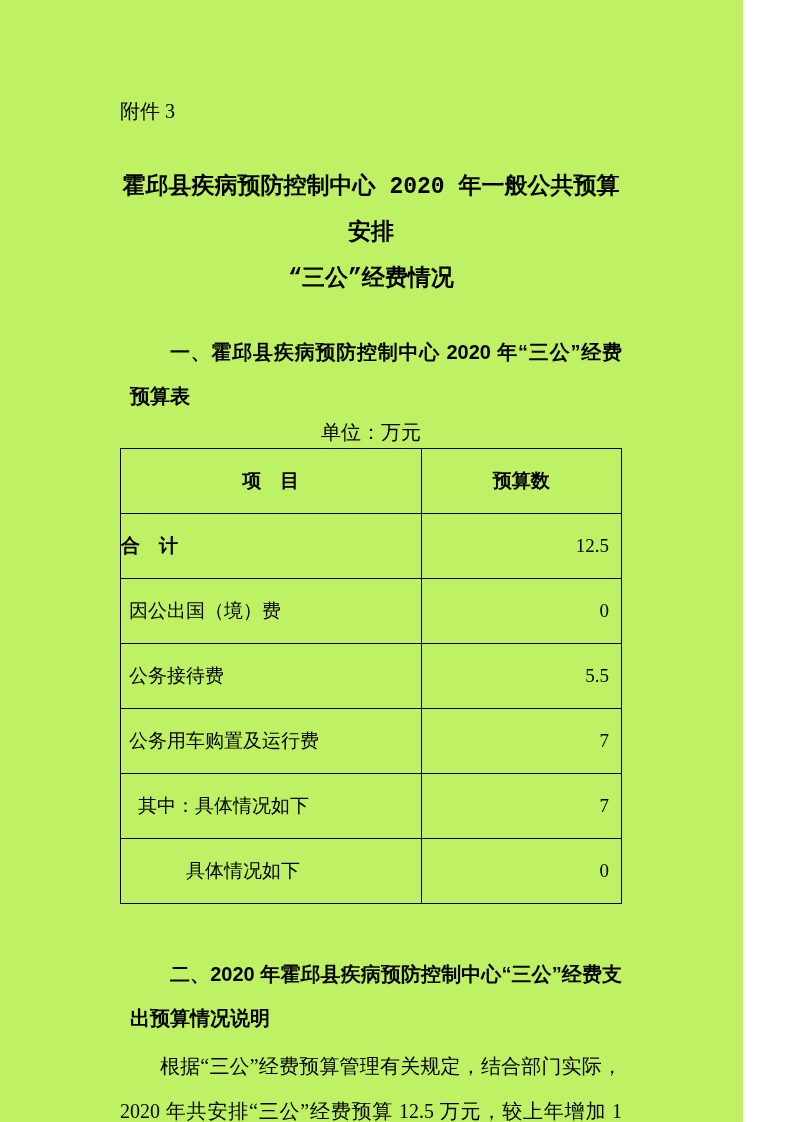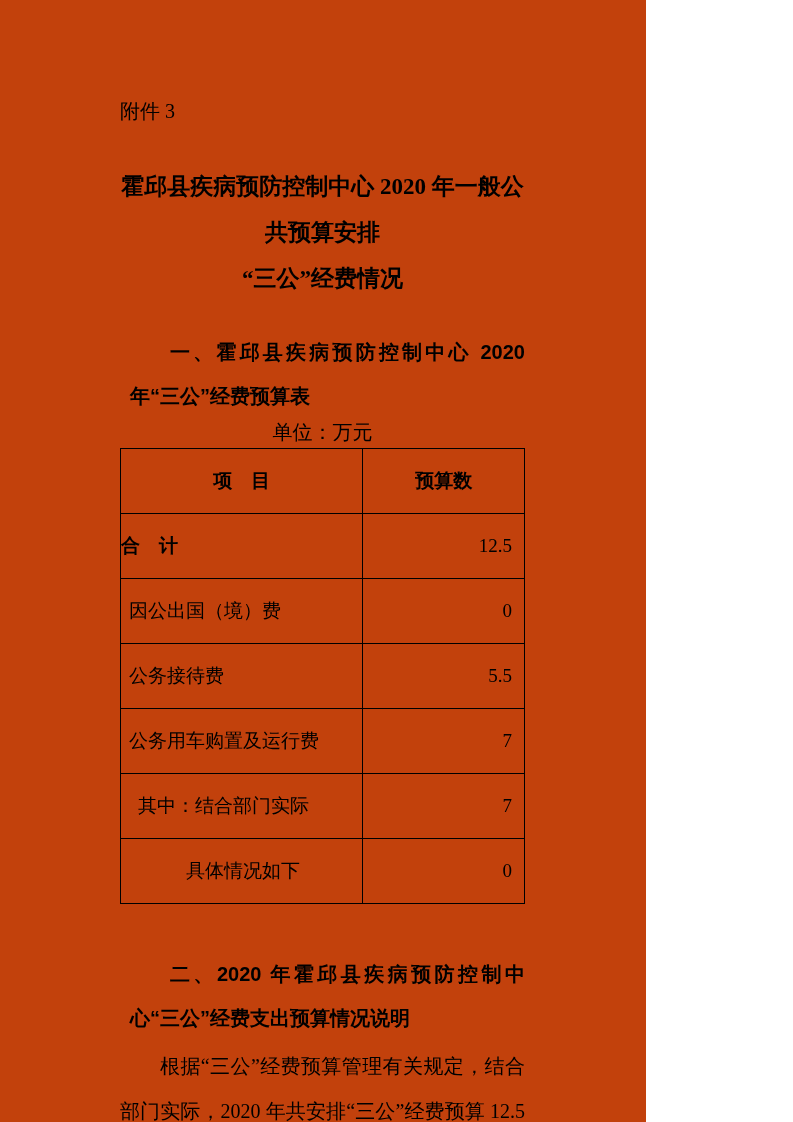--- a/index.html
+++ b/index.html
@@ -2,37 +2,37 @@
 <html><head>
 <meta charset="utf-8">
 <style>
   html, body {
     margin: 0;
     padding: 0;
     background: #ffffff;
   }
   .page {
     position: relative;
-    width: 646px;
+    width: 743px;
     height: 1122px;
-    background: #c2410c;
+    background: #bef264;
     box-sizing: border-box;
     padding: 98px 121px 0 120px;
     color: #000000;
     font-family: "Liberation Serif", "DejaVu Serif", serif;
     overflow: hidden;
   }
   .attachment {
     font-size: 20px;
     line-height: 26px;
     text-align: left;
   }
   .doc-title {
     margin: 40px 0 0 0;
-    font-family: Liberation Serif, serif;
+    font-family: Liberation Mono, monospace;
     font-weight: bold;
     font-size: 23px;
     line-height: 46px;
     text-align: center;
   }
   .doc-title .title-line { display: block; }
   .section-heading {
     margin: 28px 0 0 10px;
     font-family: "Liberation Sans", "DejaVu Sans", sans-serif;
     font-weight: bold;
@@ -130,21 +130,21 @@
       </tr>
       <tr>
         <td class="cell-item">公务接待费</td>
         <td class="cell-value">5.5</td>
       </tr>
       <tr>
         <td class="cell-item">公务用车购置及运行费</td>
         <td class="cell-value">7</td>
       </tr>
       <tr>
-        <td class="cell-item indent-1">其中：结合部门实际</td>
+        <td class="cell-item indent-1">其中：具体情况如下</td>
         <td class="cell-value">7</td>
       </tr>
       <tr>
         <td class="cell-item indent-2">具体情况如下</td>
         <td class="cell-value">0</td>
       </tr>
     </tbody>
   </table>
 
   <h2 class="section-heading section2-heading">二、2020 年霍邱县疾病预防控制中心“三公”经费支出预算情况说明</h2>

